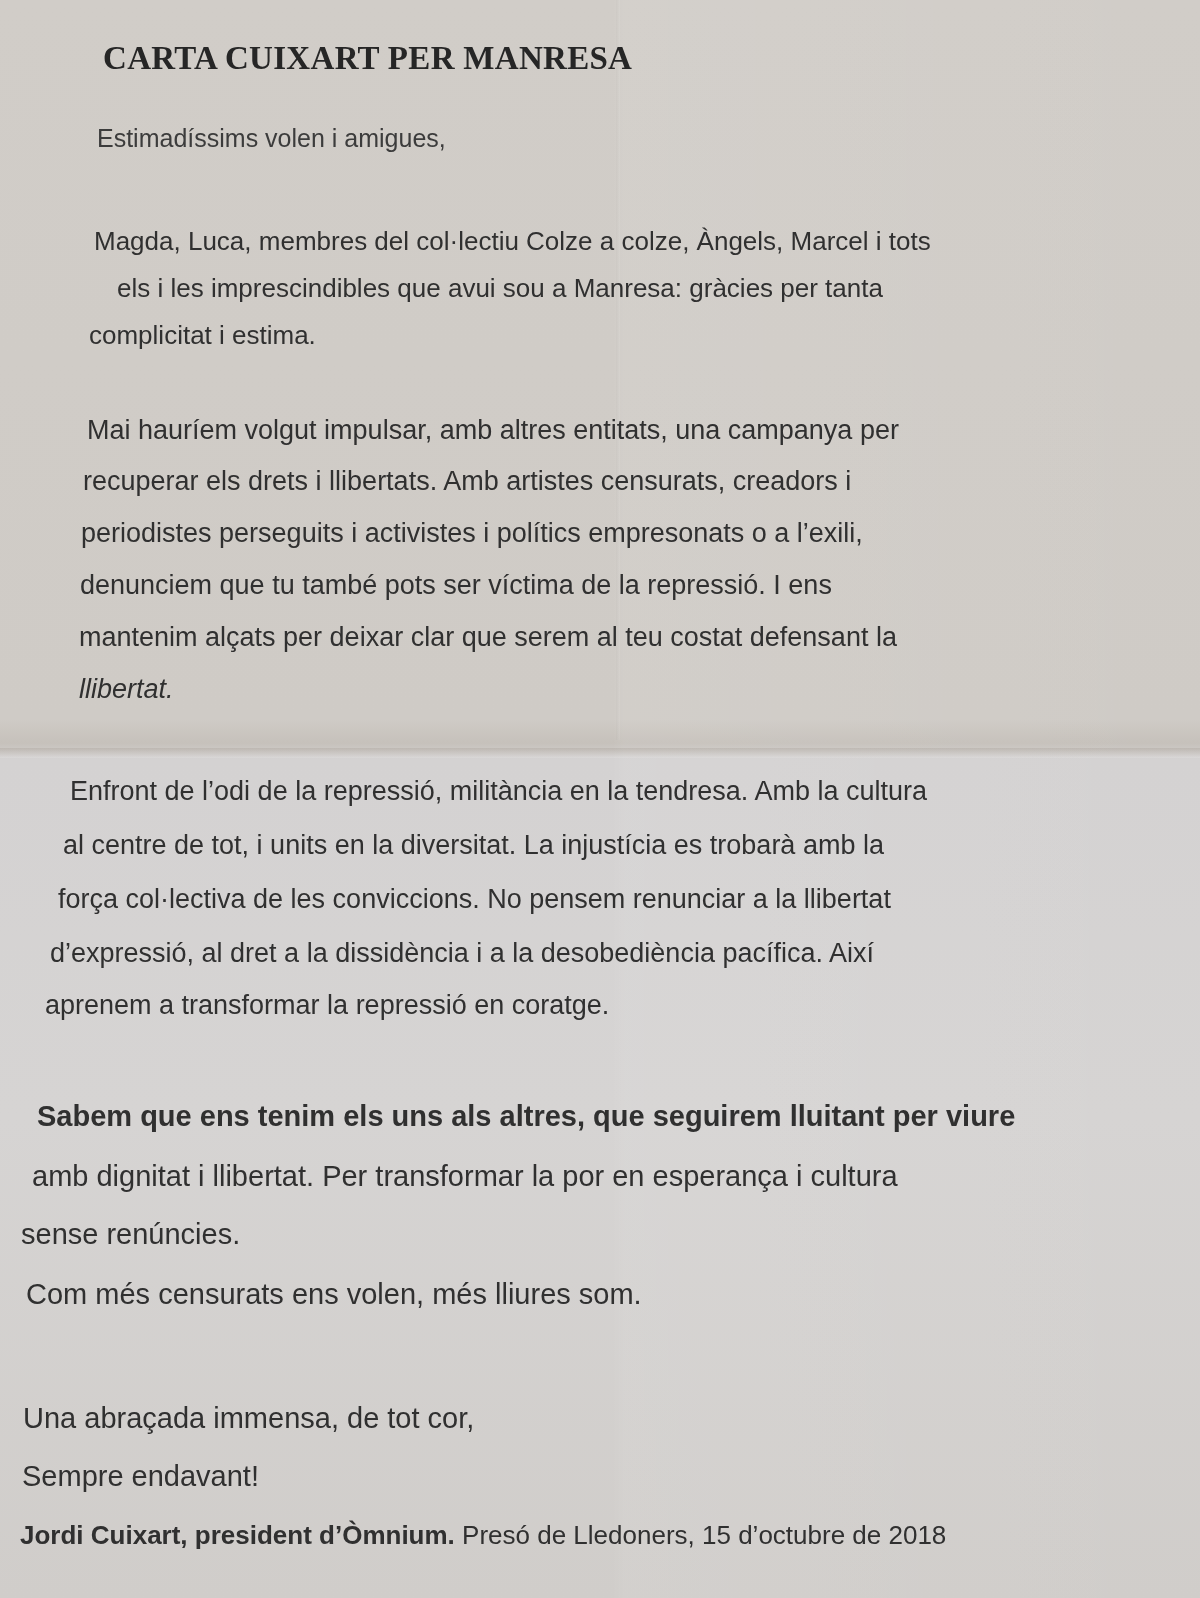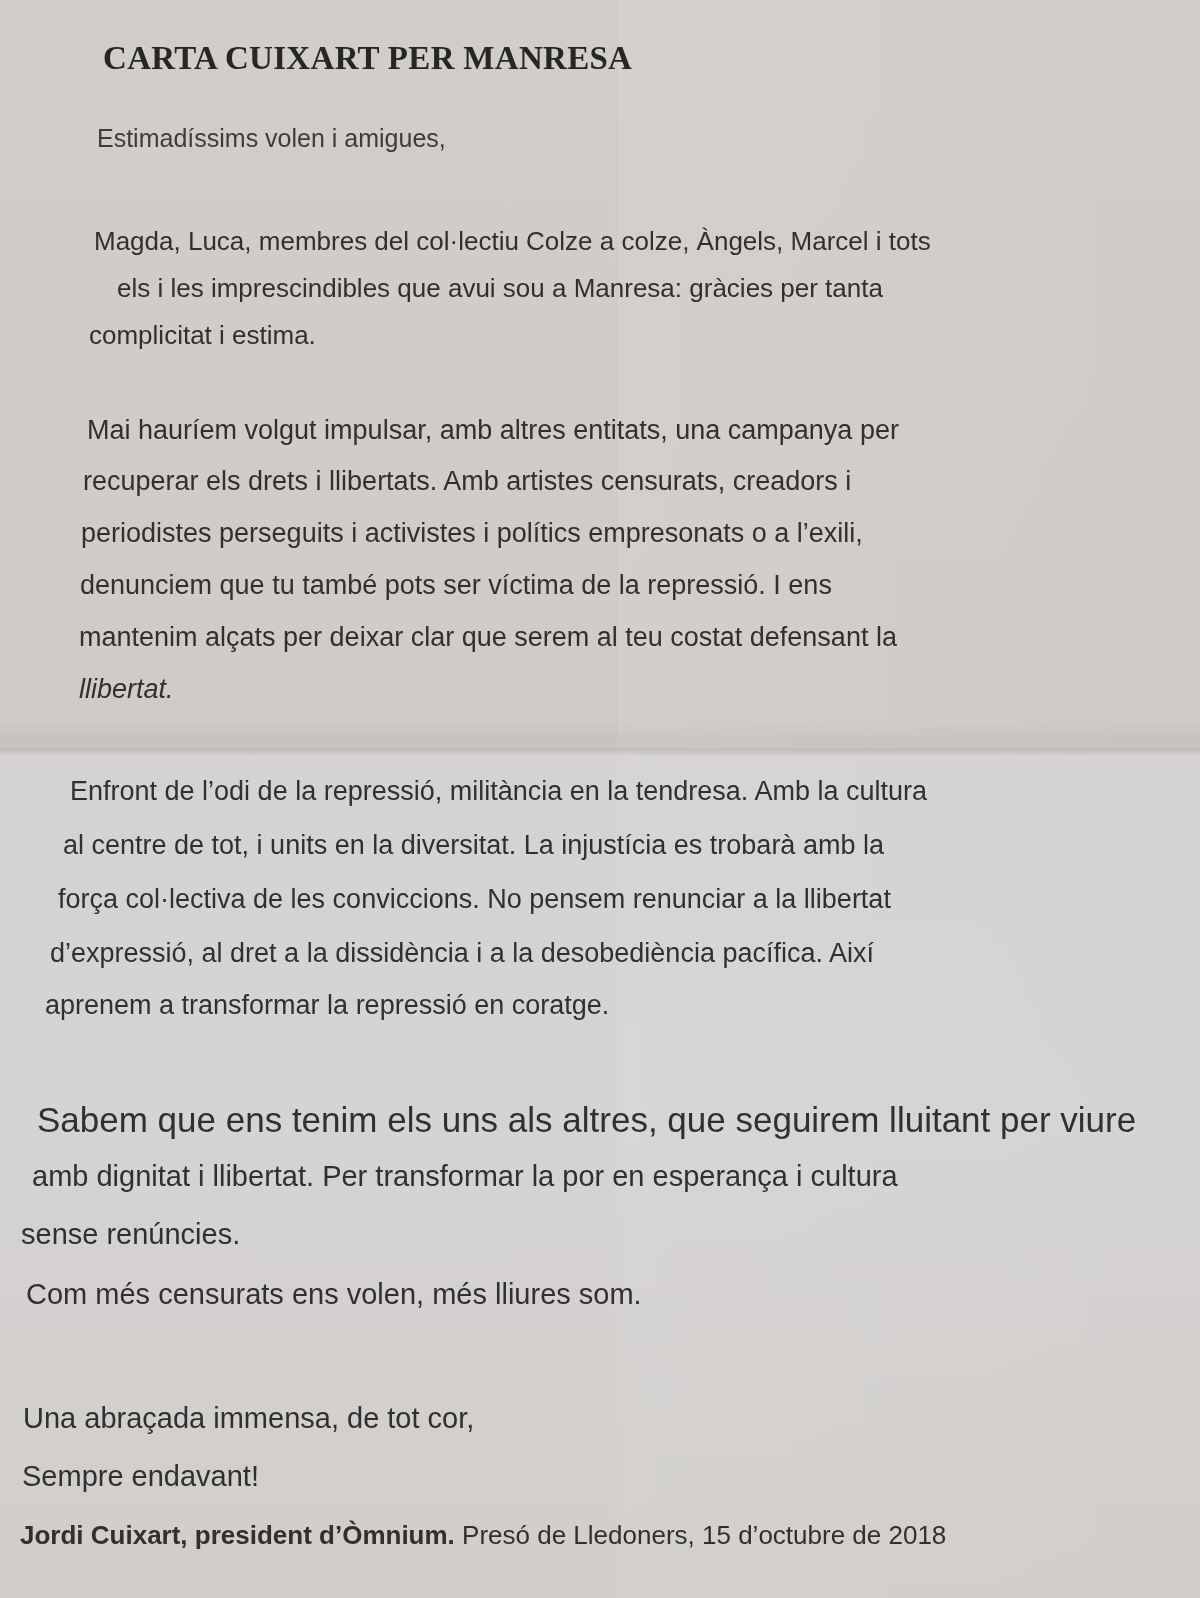--- a/index.html
+++ b/index.html
@@ -87,21 +87,21 @@
 <div class="text line" style="left:80px; top:570px;">denunciem que tu també pots ser víctima de la repressió. I ens</div>
 <div class="text line" style="left:79px; top:622px;">mantenim alçats per deixar clar que serem al teu costat defensant la</div>
 <div class="text line" style="left:79px; top:674px;font-style:italic;">llibertat.</div>
 
 <div class="text line" style="left:70px; top:776px;">Enfront de l’odi de la repressió, militància en la tendresa. Amb la cultura</div>
 <div class="text line" style="left:63px; top:830px;">al centre de tot, i units en la diversitat. La injustícia es trobarà amb la</div>
 <div class="text line" style="left:58px; top:884px;">força col·lectiva de les conviccions. No pensem renunciar a la llibertat</div>
 <div class="text line" style="left:50px; top:938px;">d’expressió, al dret a la dissidència i a la desobediència pacífica. Així</div>
 <div class="text line" style="left:45px; top:990px;">aprenem a transformar la repressió en coratge.</div>
 
-<div class="text line" style="left:37px; top:1100px; font-size:35px;">Sabem que ens tenim els uns als altres, que seguirem lluitant per viure</div>
+<div class="text line" style="left:37px; top:1100px; font-size:29px;font-weight:bold;">Sabem que ens tenim els uns als altres, que seguirem lluitant per viure</div>
 <div class="text line" style="left:32px; top:1160px; font-size:29px;">amb dignitat i llibertat. Per transformar la por en esperança i cultura</div>
 <div class="text line" style="left:13px; top:1218px; font-size:29px;margin-left:8px;">sense renúncies.</div>
 <div class="text line" style="left:26px; top:1278px; font-size:29px;">Com més censurats ens volen, més lliures som.</div>
 
 <div class="text line" style="left:23px; top:1402px; font-size:29px;">Una abraçada immensa, de tot cor,</div>
 <div class="text line" style="left:22px; top:1460px; font-size:29px;">Sempre endavant!</div>
 
 <div class="text line" style="left:20px; top:1520px; font-size:26px;">
   <span class="sig-bold">Jordi Cuixart, president d’Òmnium.</span><span> Presó de Lledoners, 15 d’octubre de 2018</span>
 </div>

